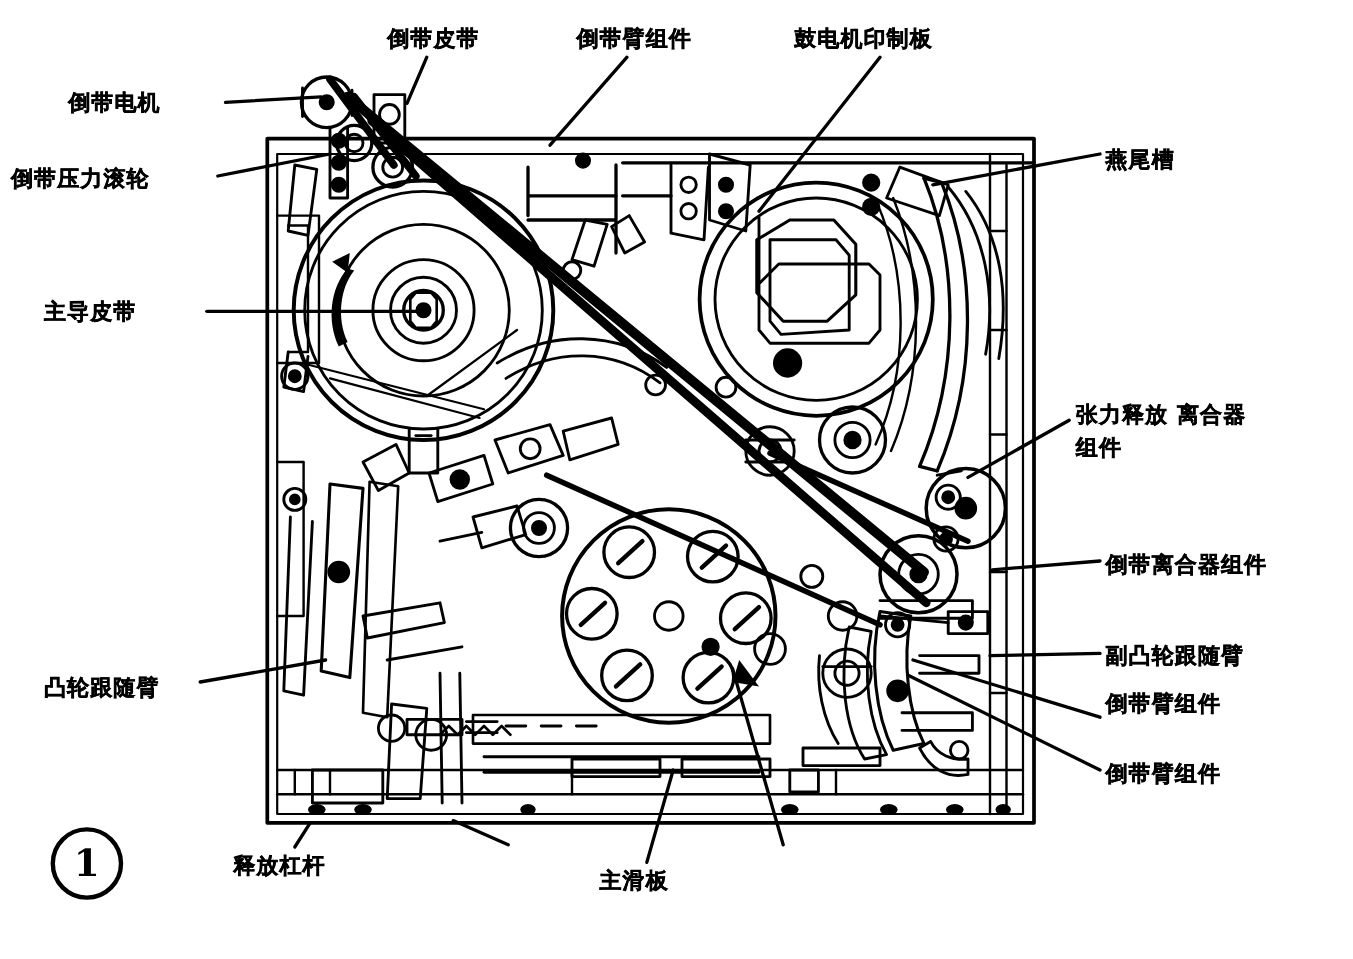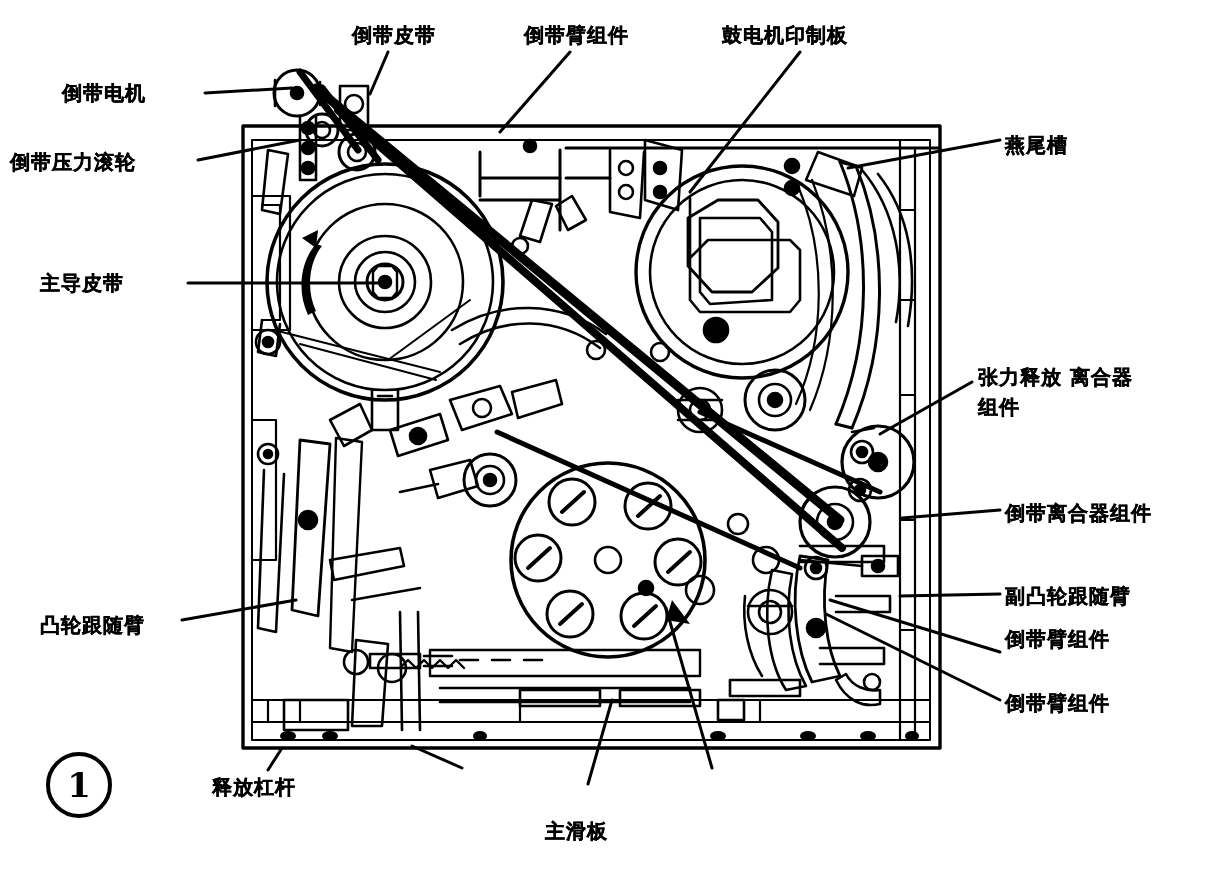--- a/index.html
+++ b/index.html
@@ -392,17 +392,17 @@
   <div class="lbl" style="left:1005px; top:130px;">燕尾槽</div>
   <div class="lbl two-line" style="left:978px; top:362px;">张力释放
 离合器组件</div>
   <div class="lbl" style="left:1005px; top:498px;">倒带离合器组件</div>
   <div class="lbl" style="left:1005px; top:581px;">副凸轮跟随臂</div>
   <div class="lbl" style="left:1005px; top:624px;">倒带臂组件</div>
   <div class="lbl" style="left:1005px; top:688px;">倒带臂组件</div>
   <div class="lbl" style="left:40px; top:268px;">主导皮带</div>
   <div class="lbl" style="left:40px; top:610px;">凸轮跟随臂</div>
   <div class="lbl" style="left:212px; top:772px;">释放杠杆</div>
-  <div class="lbl" style="left:545px; top:816px;">主滑板</div>
+  <div class="lbl" style="left:545px; top:788px;font-family:Liberation Mono, monospace;">主滑板</div>
 
   <div class="fignum">1</div>
 
 </div>
 
 </body></html>

